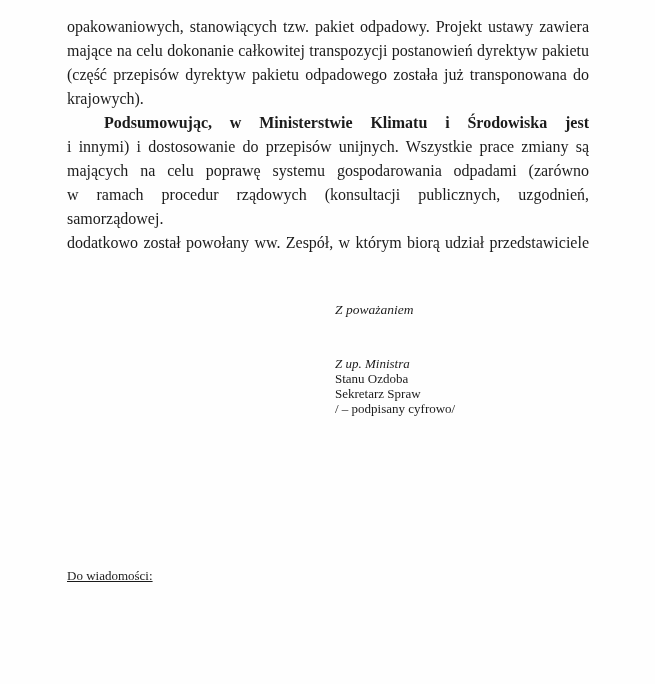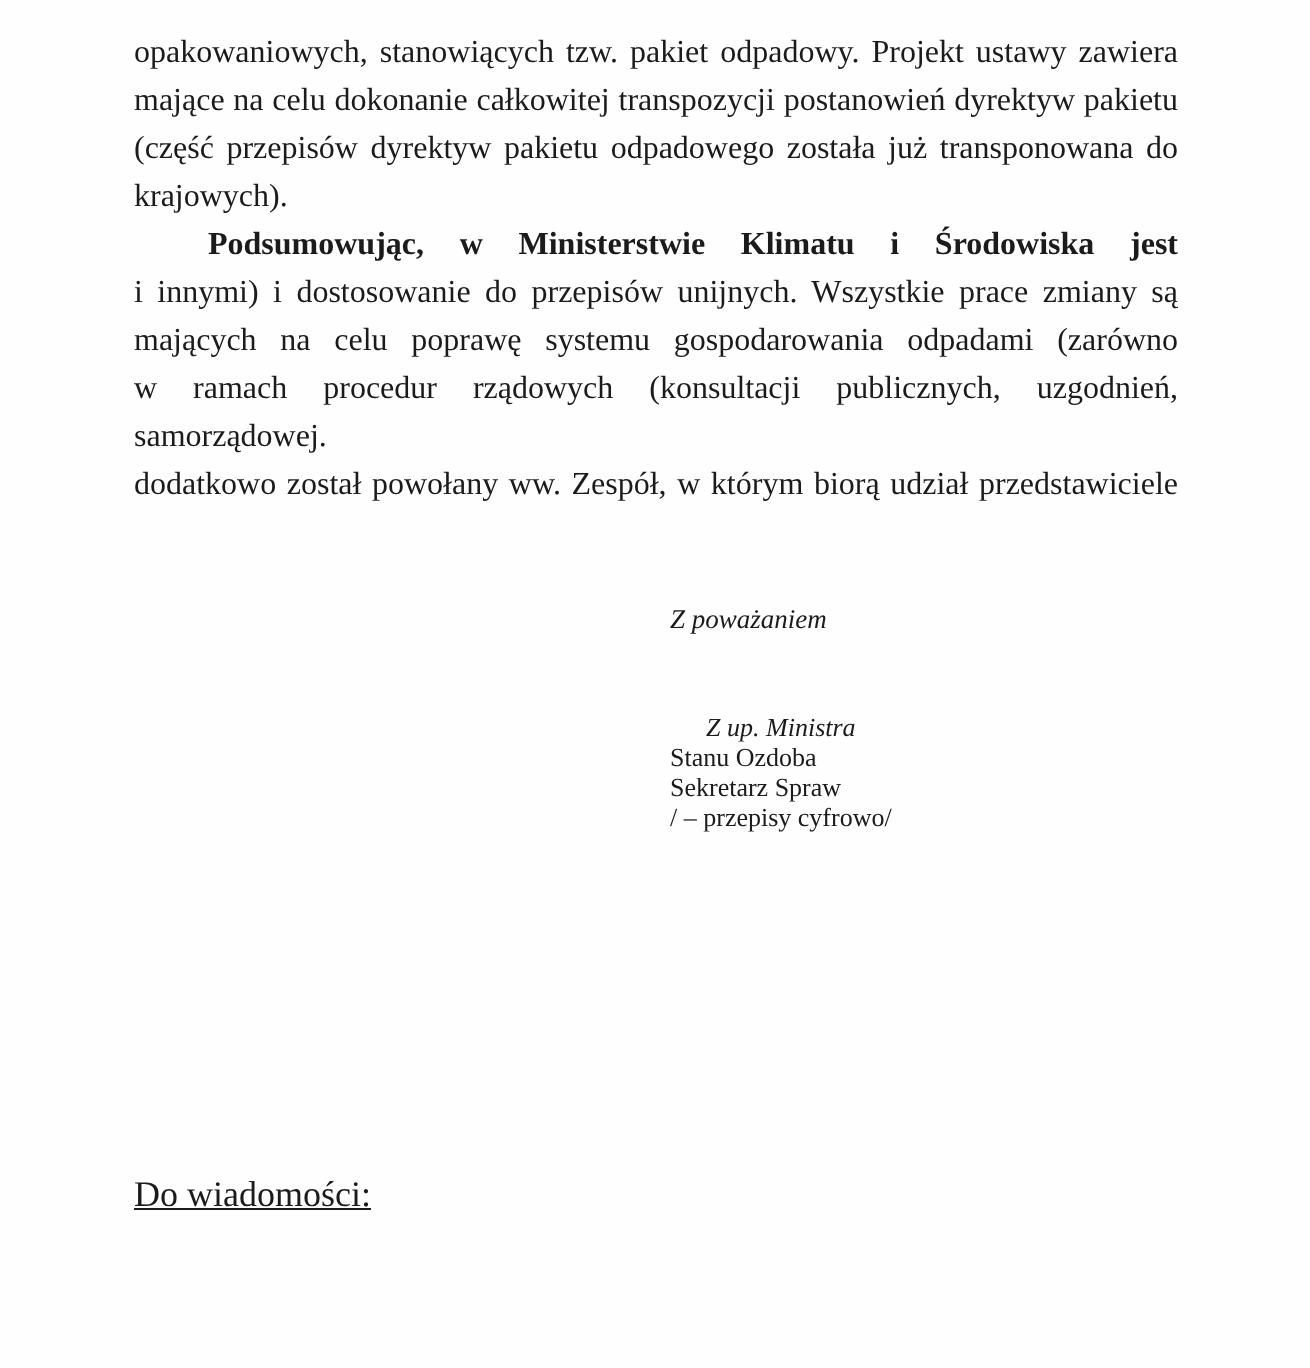--- a/index.html
+++ b/index.html
@@ -51,27 +51,26 @@
     left: 335px;
     top: 356px;
     font-size: 13px;
     line-height: 15px;
   }
   .signature .sig-line {
     height: 15px;
   }
   .sig-line--italic {
     font-style: italic;
-    text-align: center;
   }
   .footer {
     position: absolute;
     left: 67px;
-    top: 589px;
-    font-size: 18px;
+    top: 567px;
+    font-size: 13px;
     line-height: 17px;
   }
   .footer .cc-label {
     text-decoration: underline;
   }
 </style>
 </head>
 <body>
 
 <div class="page">
@@ -92,20 +91,20 @@
       <div class="line">dodatkowo został powołany ww. Zespół, w którym biorą udział przedstawiciele strony</div>
     </div>
   </div>
 
   <div class="closing">Z poważaniem</div>
 
   <div class="signature">
     <div class="sig-line sig-line--italic">Z up. Ministra</div>
     <div class="sig-line">Stanu Ozdoba</div>
     <div class="sig-line">Sekretarz Spraw</div>
-    <div class="sig-line">/ – przepisy cyfrowo/</div>
+    <div class="sig-line">/ – podpisany cyfrowo/</div>
   </div>
 
   <div class="footer">
     <div class="cc-label">Do wiadomości:</div>
   </div>
 
 </div>
 
 </body></html>

